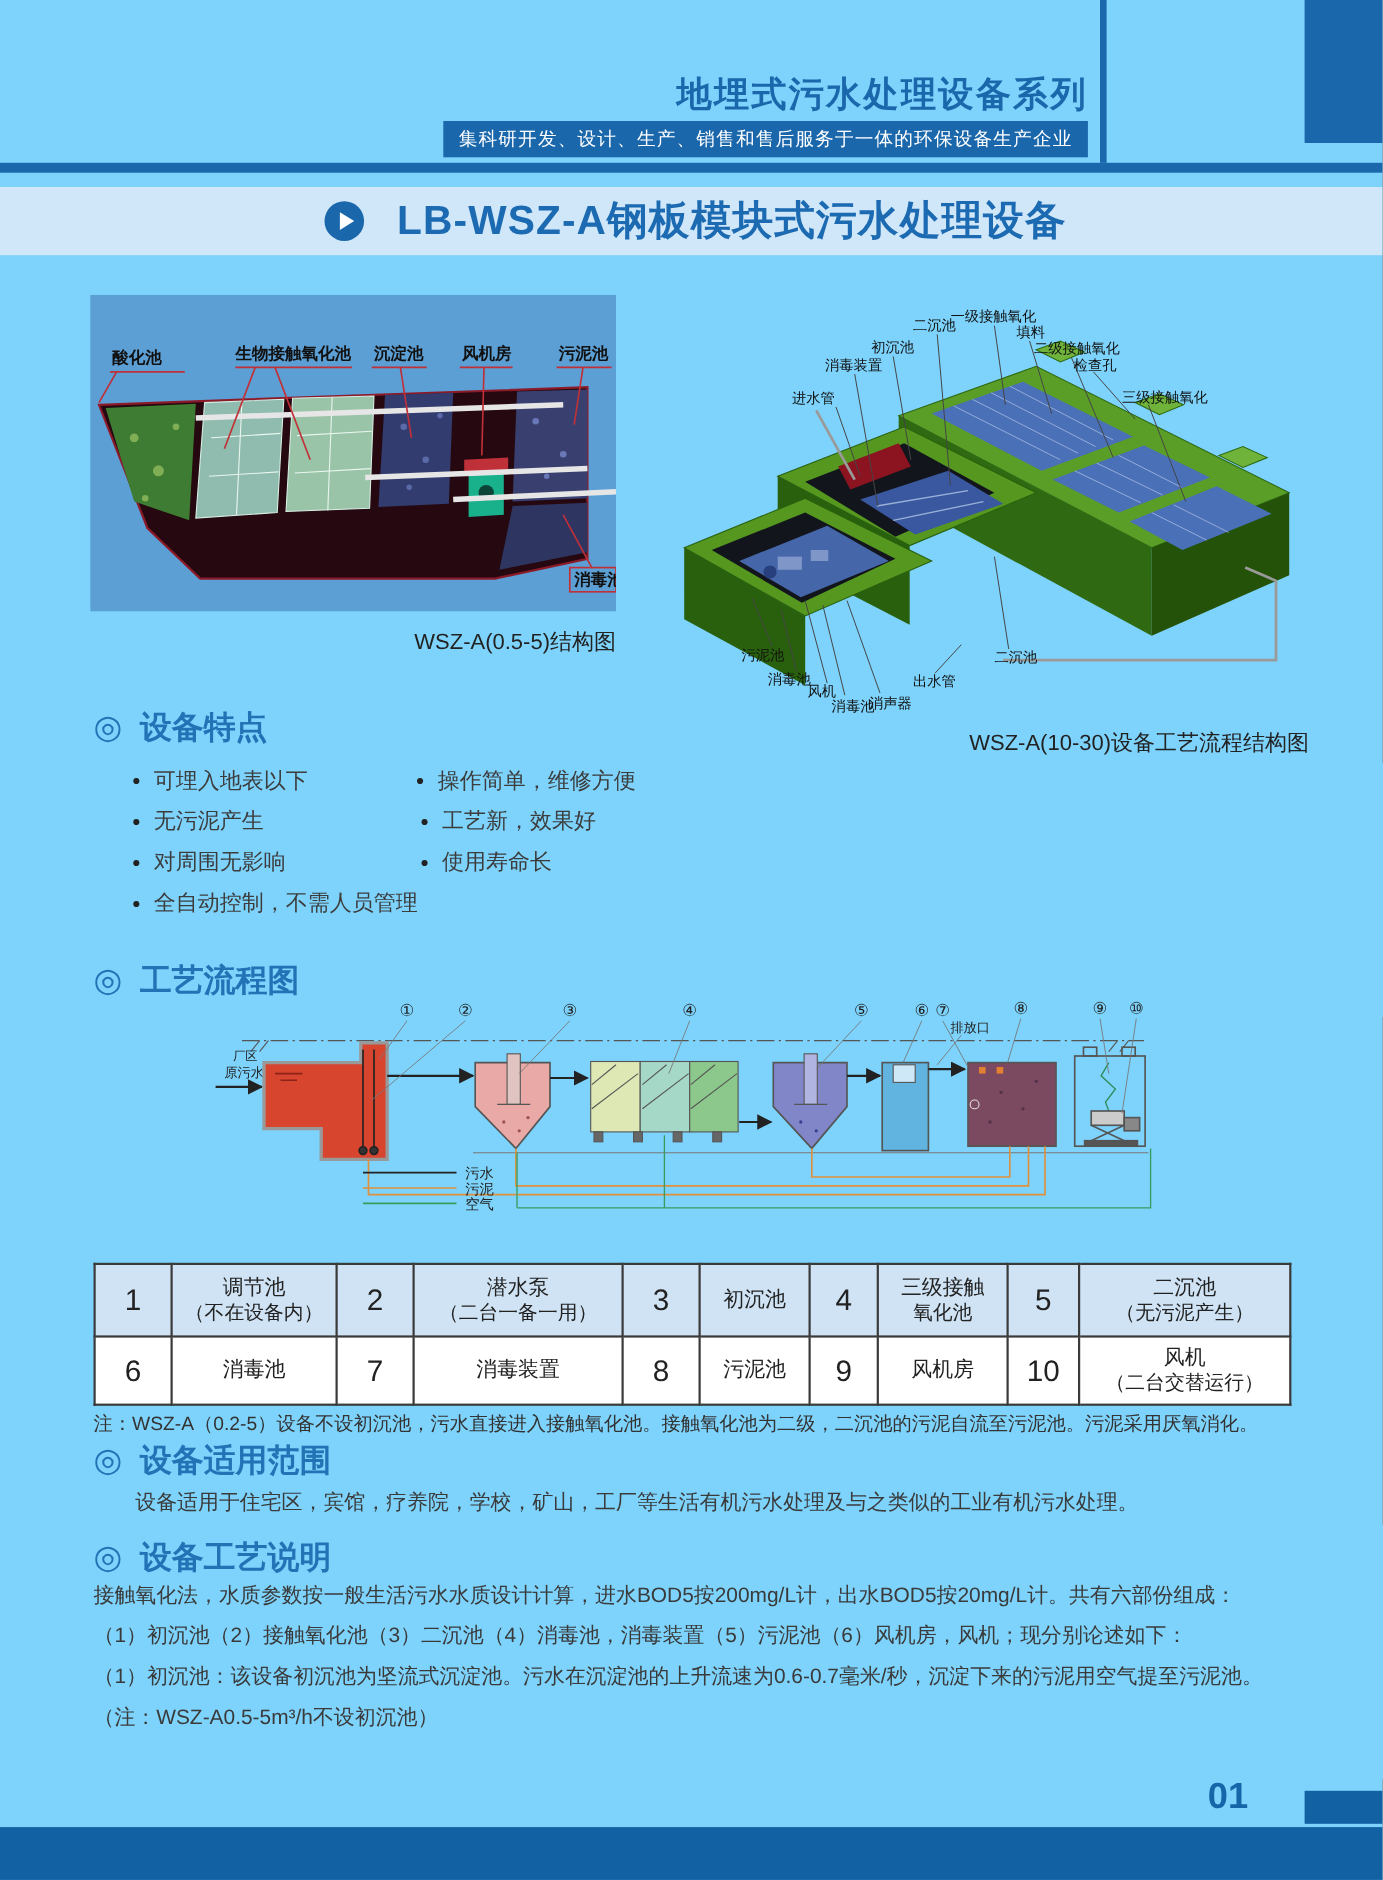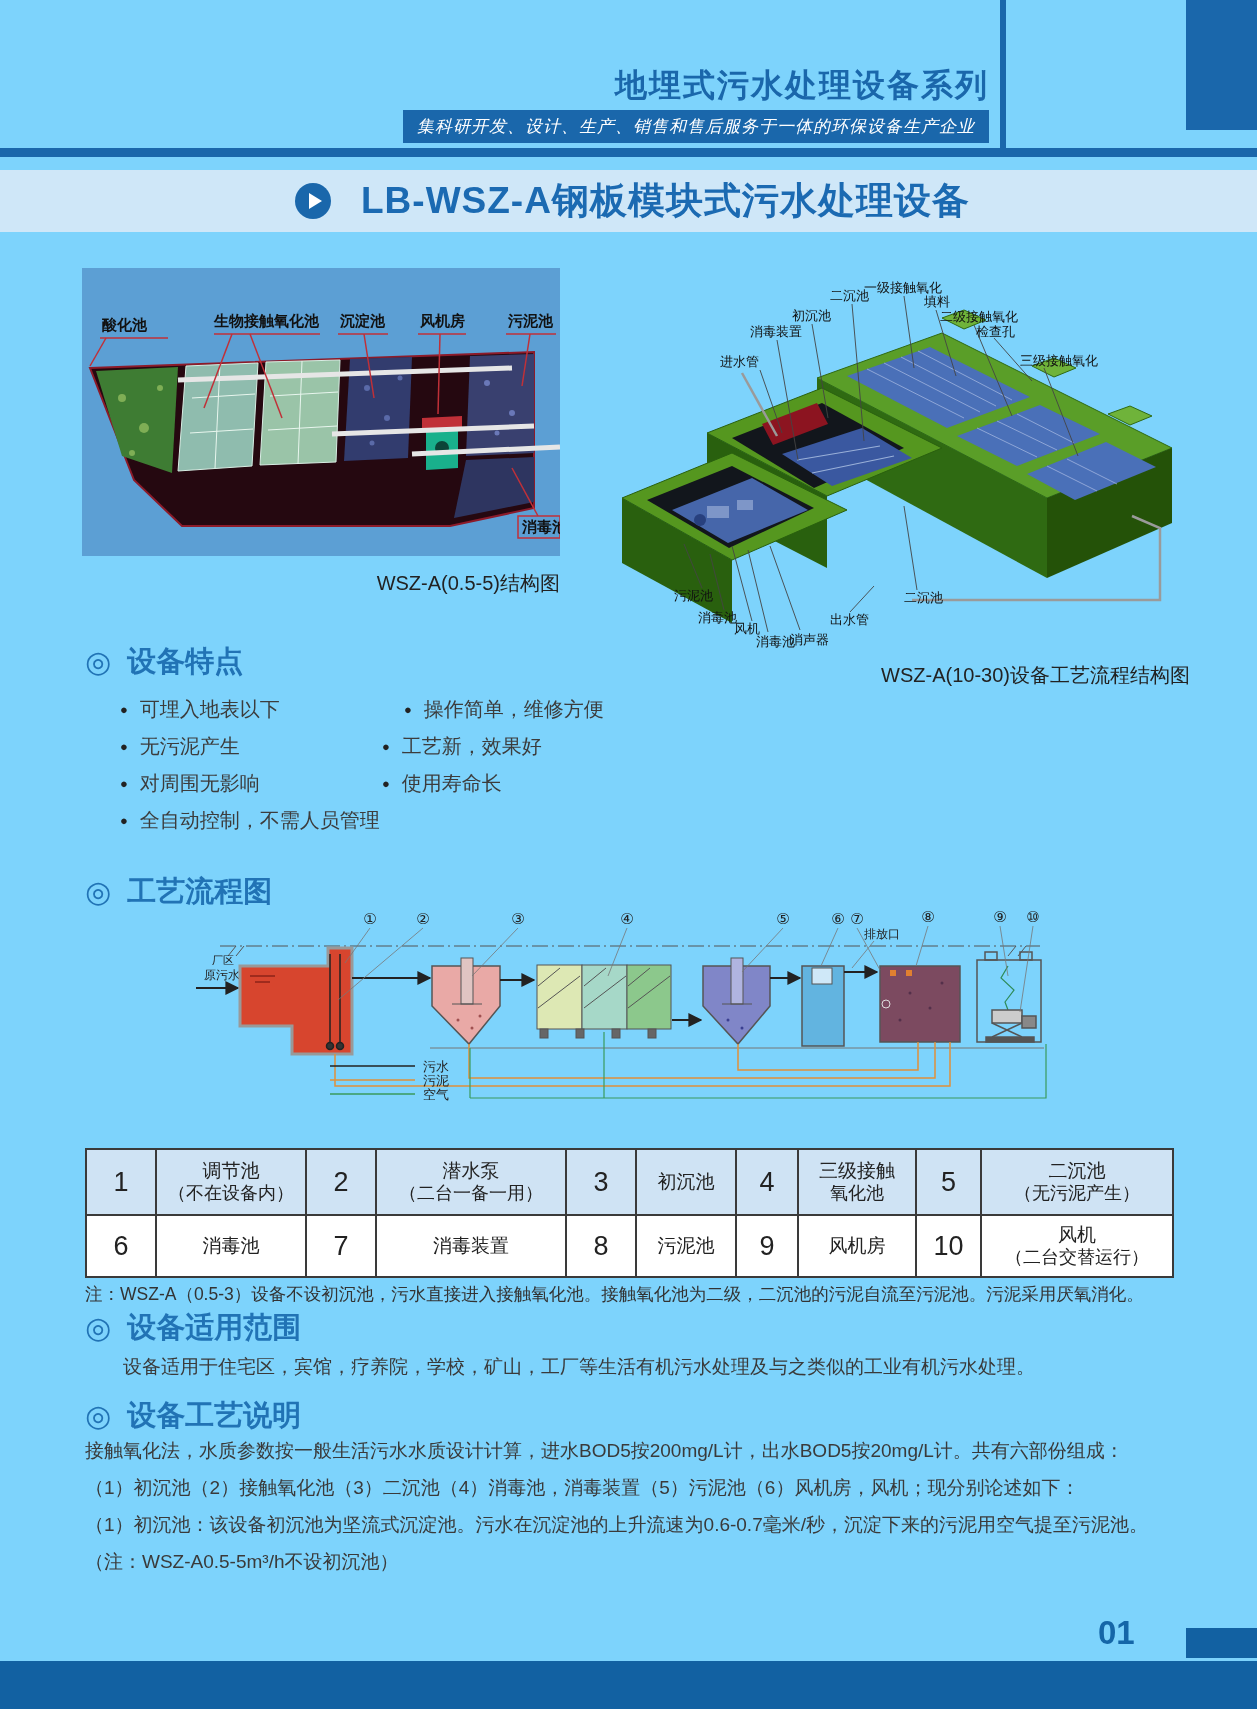--- a/index.html
+++ b/index.html
@@ -4,21 +4,21 @@
 <style>
   html,body{margin:0;padding:0;background:#888;}
   .page{position:relative;width:1257px;height:1709px;background:#7dd3fc;overflow:hidden;
         font-family:"Liberation Sans","DejaVu Sans",sans-serif;color:#333;}
   .abs{position:absolute;}
 
   
   .series-title{position:absolute;top:64px;right:268px;font-size:32px;font-weight:700;
         color:#1a67ab;letter-spacing:2px;white-space:nowrap;}
   .tagline{position:absolute;top:110px;right:268px;background:#1a67ab;color:#fff;
-        font-size:17px;letter-spacing:1px;padding:5px 14px;white-space:nowrap;font-style:italic;}
+        font-size:17px;letter-spacing:1px;padding:5px 14px;white-space:nowrap;}
   .v-divider{position:absolute;left:1000px;top:0;width:6px;height:148px;background:#1a67ab;}
   .corner-bar{position:absolute;left:1186px;top:0;width:71px;height:130px;background:#1a67ab;}
   .top-rule{position:absolute;left:0;top:148px;width:1257px;height:9px;background:#1a67ab;}
 
   
   .banner{position:absolute;left:0;top:170px;width:1257px;height:62px;background:#cfe7f8;
         display:flex;align-items:center;}
   .play{width:36px;height:36px;border-radius:50%;background:#1a67ab;margin-left:295px;
         position:relative;flex:0 0 auto;}
   .play .tri{position:absolute;left:14px;top:10px;width:0;height:0;
@@ -230,21 +230,21 @@
   <div class="fig-caption" style="left:612px;top:662px;width:578px;">WSZ-A(10-30)设备工艺流程结构图</div>
 
   <div class="sec" style="left:85px;top:642px;">
     <span class="marker">◎</span>
     <span>设备特点</span>
   </div>
   <div class="feat" style="left:120px;top:696px;">可埋入地表以下</div>
   <div class="feat" style="left:120px;top:733px;">无污泥产生</div>
   <div class="feat" style="left:120px;top:770px;">对周围无影响</div>
   <div class="feat" style="left:120px;top:807px;">全自动控制，不需人员管理</div>
-  <div class="feat" style="left:404px;top:696px;">操作简单，维修方便</div>
+  <div class="feat" style="left:378px;top:696px;">操作简单，维修方便</div>
   <div class="feat" style="left:382px;top:733px;">工艺新，效果好</div>
   <div class="feat" style="left:382px;top:770px;">使用寿命长</div>
 
   <div class="sec" style="left:85px;top:872px;">
     <span class="marker">◎</span>
     <span>工艺流程图</span>
   </div>
 
   <svg class="abs" style="left:180px;top:908px;" width="880" height="205" viewBox="0 0 880 205">
     <defs>
@@ -424,21 +424,21 @@
       <td class="num">8</td>
       <td class="nm"><span>污泥池</span><span class="sub"></span></td>
       <td class="num">9</td>
       <td class="nm"><span>风机房</span><span class="sub"></span></td>
       <td class="num">10</td>
       <td class="nm"><span>风机</span><span class="sub">（二台交替运行）</span></td>
     </tr>
   </tbody>
     </table>
 
-  <div class="note">注：WSZ-A（0.5-3）设备不设初沉池，污水直接进入接触氧化池。接触氧化池为二级，二沉池的污泥自流至污泥池。污泥采用厌氧消化。</div>
+  <div class="note">注：WSZ-A（0.2-5）设备不设初沉池，污水直接进入接触氧化池。接触氧化池为二级，二沉池的污泥自流至污泥池。污泥采用厌氧消化。</div>
 
   <div class="sec" style="left:85px;top:1308px;">
     <span class="marker">◎</span>
     <span>设备适用范围</span>
   </div>
   <div class="scope-body">
     <div class="body-line indent">设备适用于住宅区，宾馆，疗养院，学校，矿山，工厂等生活有机污水处理及与之类似的工业有机污水处理。</div>
   </div>
 
   <div class="sec" style="left:85px;top:1396px;">

